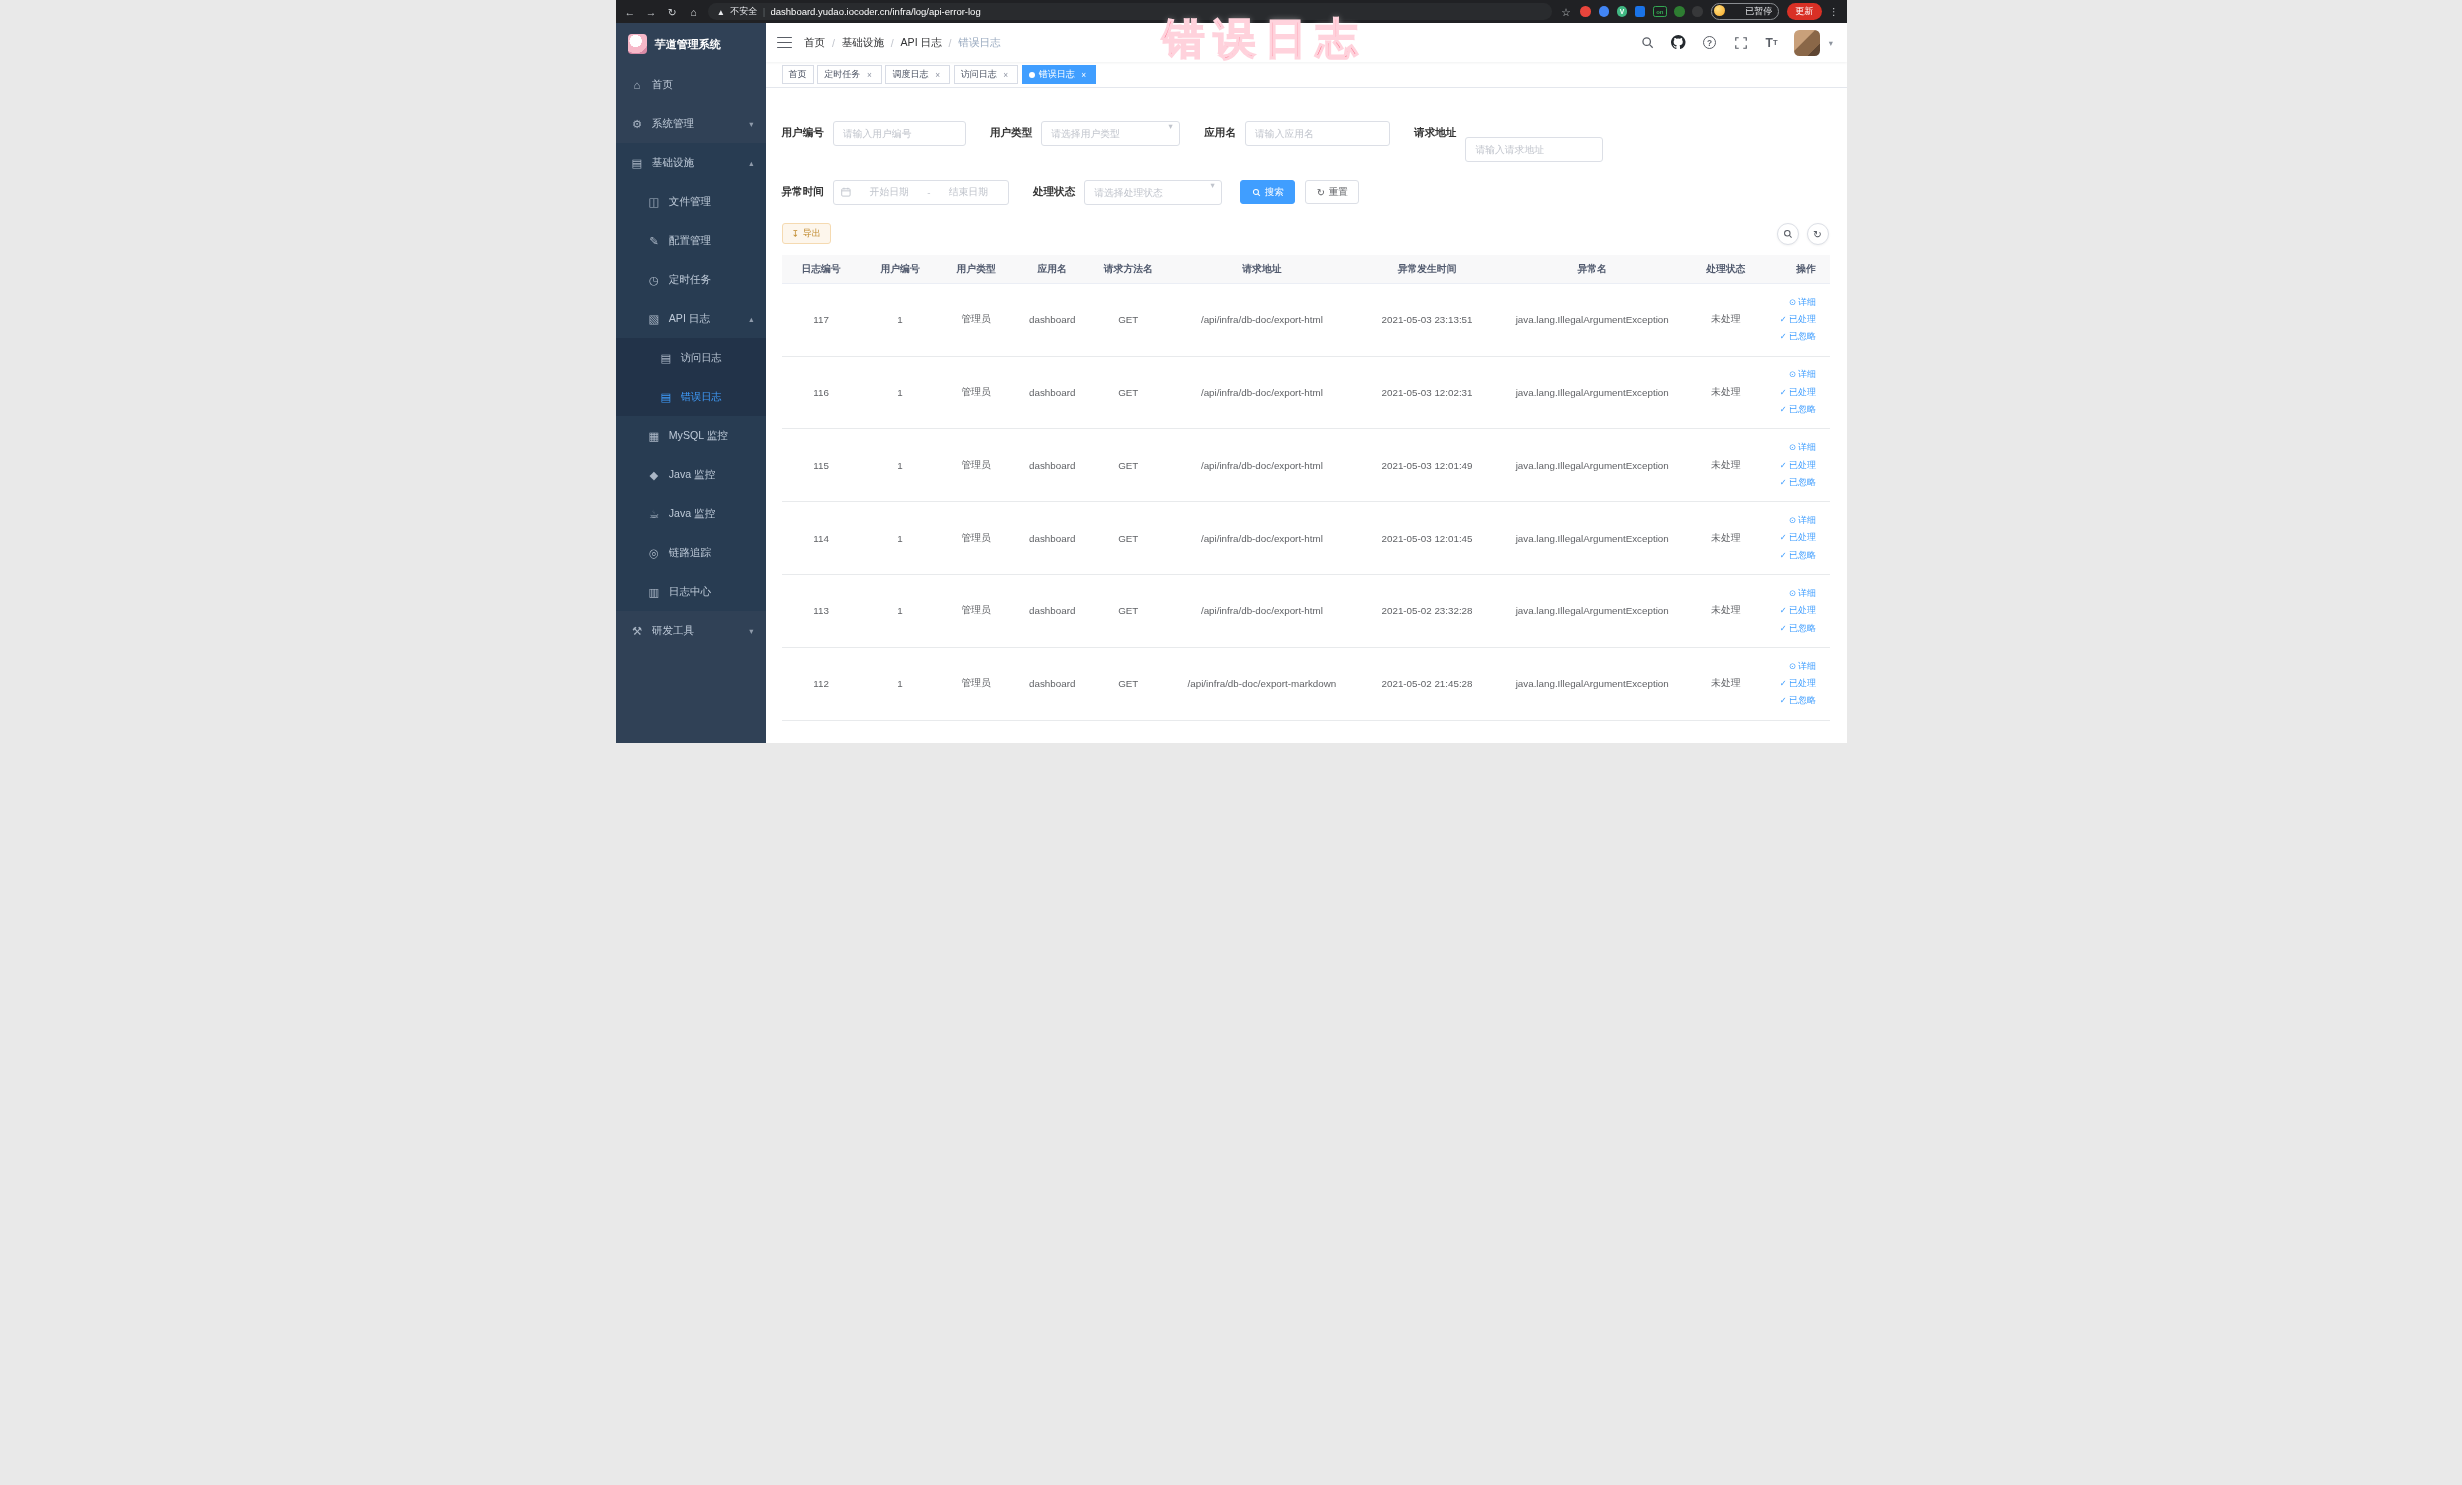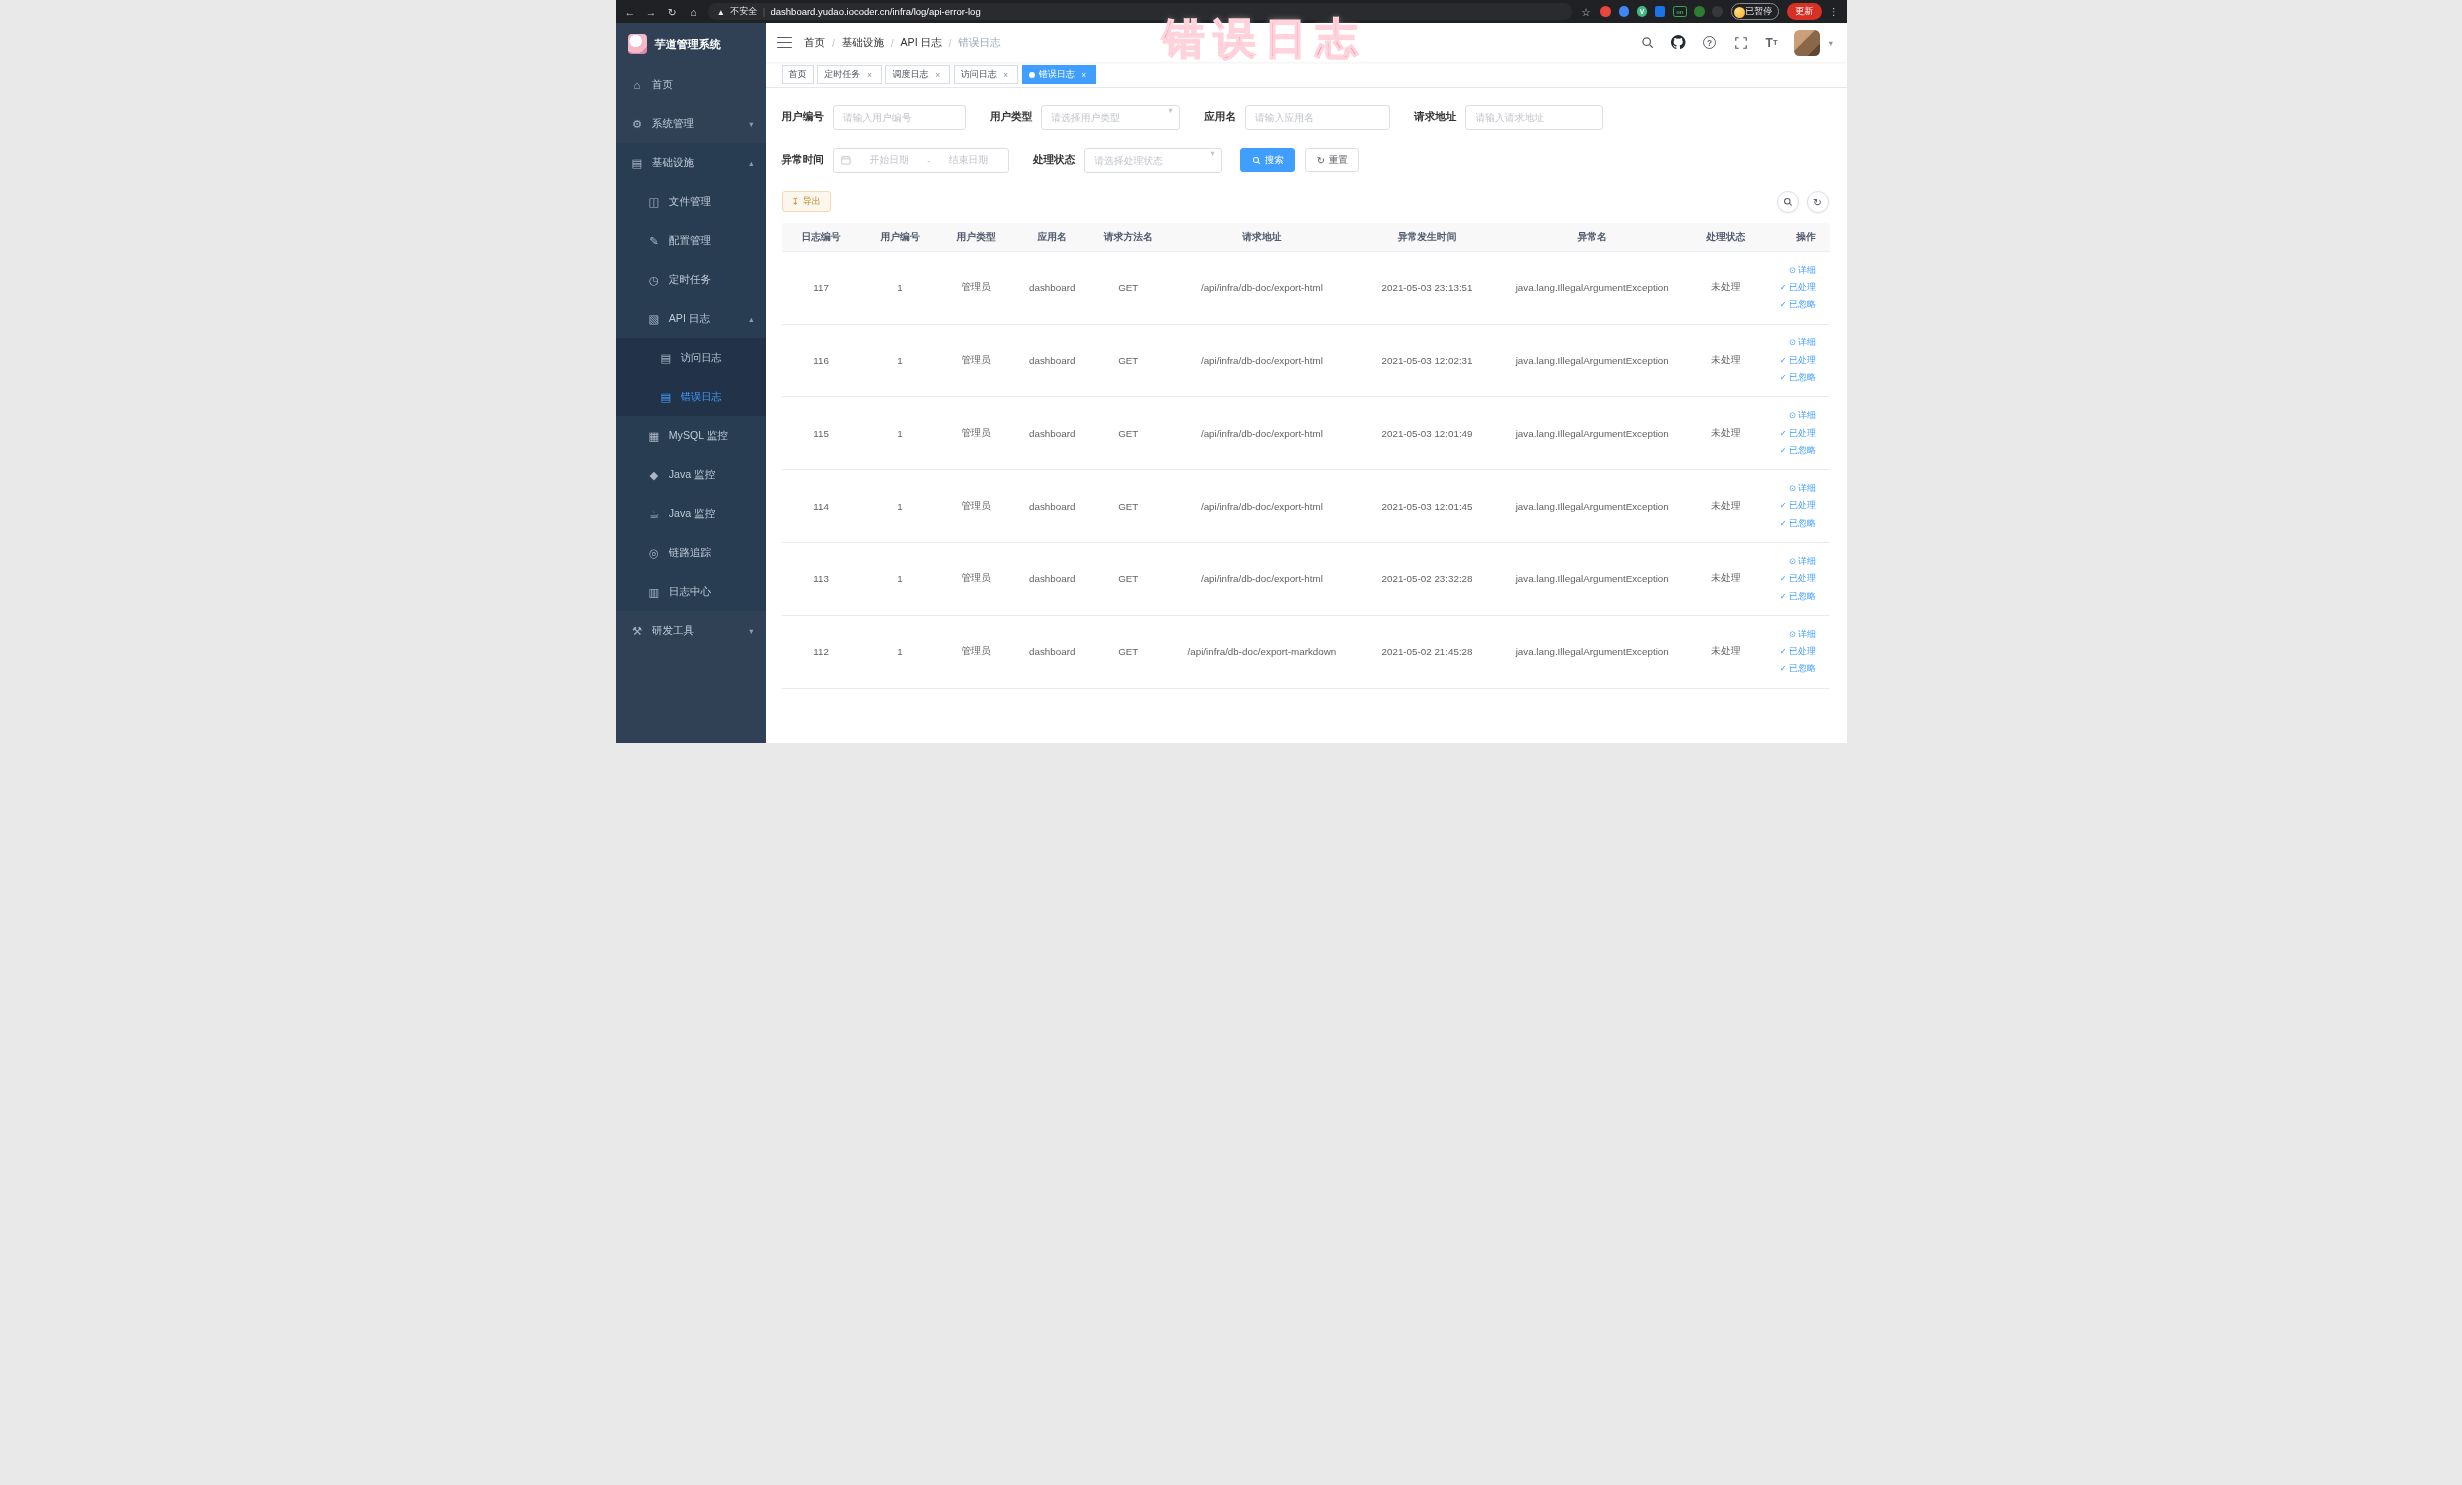--- a/index.html
+++ b/index.html
@@ -12,21 +12,21 @@
   .b-ic{width:13.6px;text-align:center;cursor:pointer;font-size:10.6px;color:#c7cacd;flex:0 0 auto}
   .omnibox{flex:1;height:16.7px;background:#292b2e;border-radius:8.3px;display:flex;align-items:center;padding:0 9px;gap:5.3px;color:#e8eaed;overflow:hidden}
   .omnibox .warn{color:#e8eaed;font-size:8.3px}
   .omnibox .sec{color:#e8eaed;font-size:9px}
   .omnibox .sep{color:#5f6368}
   .omnibox .url{font-size:9.5px;color:#fff;white-space:nowrap}
   .ext{width:10.6px;height:10.6px;border-radius:50%;flex:0 0 auto}
   .ext.sq{border-radius:2.3px}
   .ext-on{width:13.6px;height:10.6px;border-radius:2.3px;background:#1d1f21;color:#34a853;font-size:6px;font-weight:bold;display:flex;align-items:center;justify-content:center;border:0.8px solid #34a853}
   .vue-v{display:flex;align-items:center;justify-content:center;color:#fff;font-size:6.8px;font-weight:bold}
-  .pause-pill{display:flex;align-items:flex-end;gap:0;border:0.8px solid #8a8d91;border-radius:8.3px;padding:0.8px 6px 0.8px 2.3px;color:#e8eaed;font-size:9px;flex:0 0 auto;cursor:pointer}
+  .pause-pill{display:flex;align-items:flex-start;gap:20px;border:0.8px solid #8a8d91;border-radius:8.3px;padding:0.8px 6px 0.8px 2.3px;color:#e8eaed;font-size:9px;flex:0 0 auto;cursor:pointer}
   .smiley{width:11.4px;height:11.4px;border-radius:50%;background:radial-gradient(circle at 35% 35%,#ffe082,#f9a825)}
   .update-btn{background:#d93025;color:#fff;font-size:9px;border:none;border-radius:9px;padding:2.3px 8.3px;cursor:pointer;flex:0 0 auto}
   .kebab{color:#c7cacd;cursor:pointer;font-size:9.8px}
 
   
   .annotation{position:absolute;top:10.6px;left:547px;z-index:60;font-size:42px;font-weight:800;letter-spacing:9px;color:#f9486b;-webkit-text-stroke:1.5px #ffd2dc;text-shadow:0 0 6px rgba(255,255,255,.55);pointer-events:none;white-space:nowrap}
 
   
   .sidebar{position:absolute;left:0;top:23px;bottom:0;width:150px;background:#304156;color:#bfcbd9;overflow:hidden}
   .logo{height:42px;display:flex;align-items:center;gap:7.6px;padding-left:12px;cursor:pointer}
@@ -292,21 +292,21 @@
         </div>
         <div class="fitem">
           <span class="flabel">应用名</span>
           <span class="ctrl">
               <input class="inp" style="width: 145px;" placeholder="请输入应用名">
             </span>
         </div>
         <div class="fitem">
           <span class="flabel">请求地址</span>
           <span class="ctrl">
-              <input class="inp" style="width: 138px;" placeholder="请输入请求地址">
+              <input class="inp" style="width: 138px; margin-top: 32px;" placeholder="请输入请求地址">
             </span>
         </div>
       </div>
 
       <div class="frow">
         <div class="fitem">
           <span class="flabel">异常时间</span>
           <span class="daterange">
             <svg viewBox="0 0 14 14" width="9.8" height="9.8">
                 <rect x="1" y="2.5" width="12" height="10.5" rx="1.5" fill="none" stroke="#c0c4cc" stroke-width="1.3"></rect>

